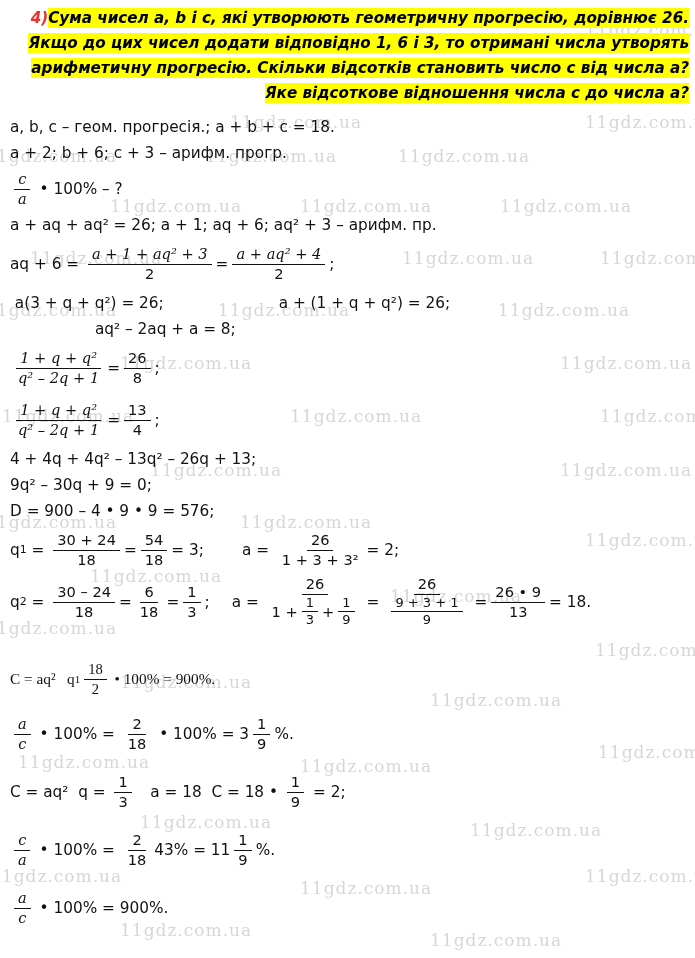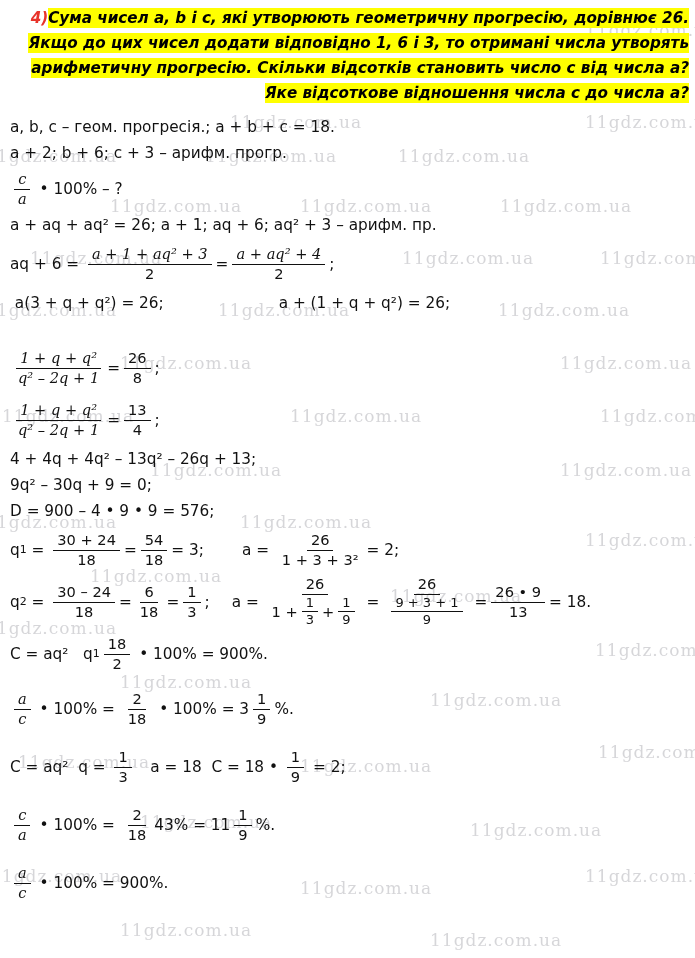--- a/index.html
+++ b/index.html
@@ -195,20 +195,21 @@
     </div>
 
     <div class="line">
       <span> a(3 + q + q²) = 26;</span>
       <span class="gap" style="width:115px;"></span>
       <span>a + (1 + q + q²) = 26;</span>
     </div>
 
     <div class="line">
       <span class="gap" style="width:85px;"></span>
+      <span>aq² – 2aq + a = 8;</span>
     </div>
 
     <div class="line tall2">
       <span class="frac">
         <span class="num ital">1 + q + q²</span>
         <span class="den ital">q² – 2q + 1</span>
       </span>
       <span>=</span>
       <span class="frac">
         <span class="num">26</span>
@@ -312,21 +313,21 @@
         </span>
       </span>
       <span>=</span>
       <span class="frac">
         <span class="num">26 • 9</span>
         <span class="den">13</span>
       </span>
       <span>= 18.</span>
     </div>
 
-    <div class="line tall" style="margin-top:3px;">
+    <div class="line tall" style="margin-top:28px;font-family:Liberation Serif, serif;">
       <span>C = aq²   q</span><span class="sub">1</span>
       <span class="frac">
         <span class="num">18</span>
         <span class="den">2</span>
       </span>
       <span> • 100% = 900%.</span>
     </div>
 
     <div class="line tall2" style="margin-top:6px;">
       <span class="frac">

